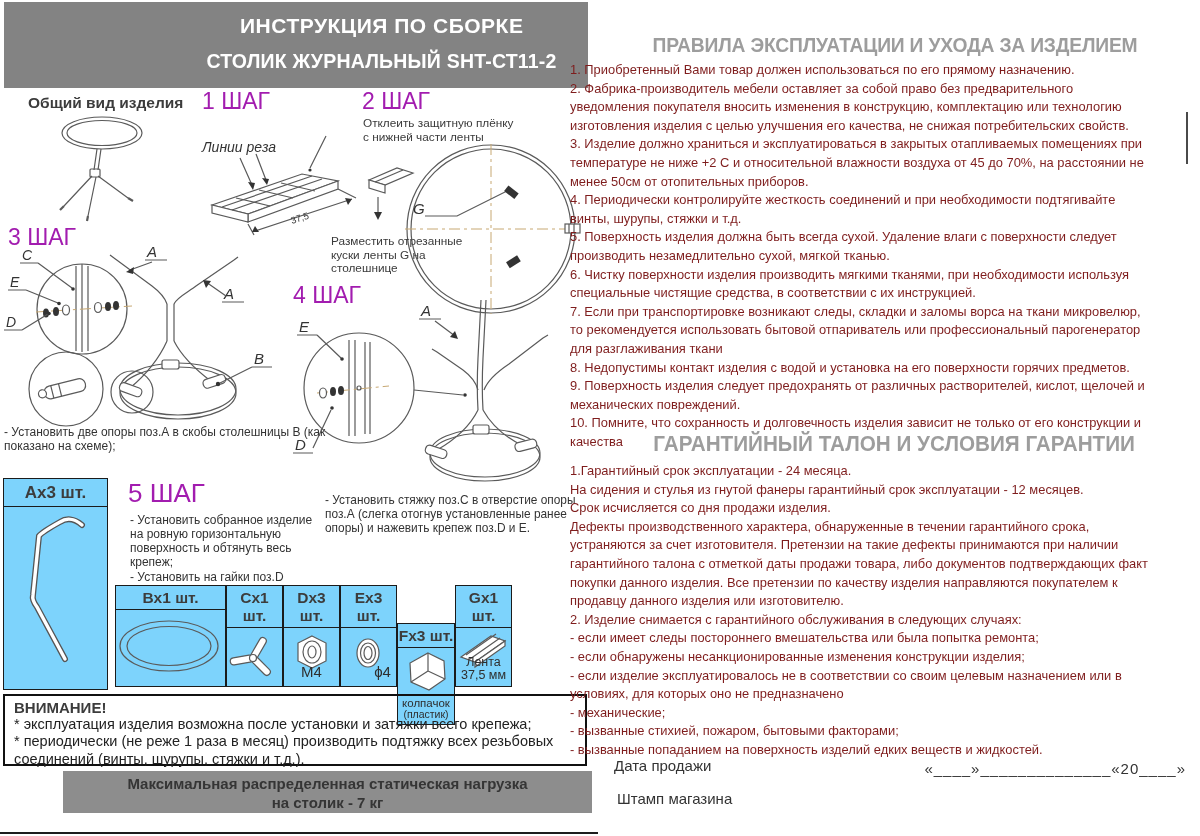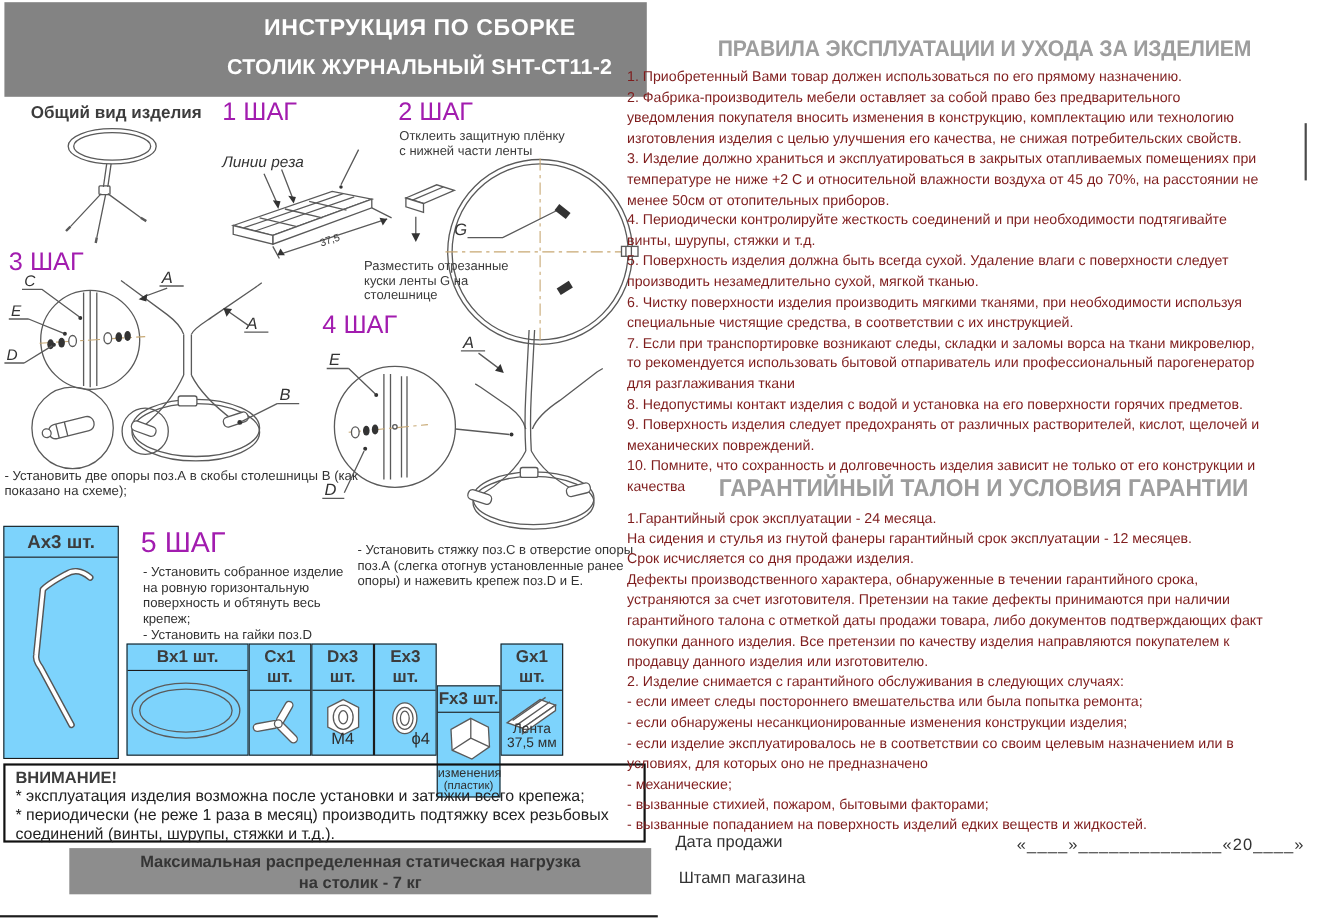--- a/index.html
+++ b/index.html
@@ -261,21 +261,21 @@
       <ellipse class="ln" cx="26" cy="23" rx="4" ry="6.5"></ellipse>
     </svg>
     <div class="pcap" style="bottom:6px;font-size:15px;padding-left:28px;">ϕ4</div>
   </div>
   <div class="abs pbox" style="left:397px;top:585px;width:58px;height:102px;margin-top:38px;">
     <div class="phead row">Fx3 шт.</div>
     <svg width="54" height="44" viewBox="0 0 54 44" style="margin:2px auto 0;">
       <polygon class="wt" points="29,3 45,11 46,29 30,40 12,32 11,13"></polygon>
       <path class="ln" d="M29,3 L29,21 M29,21 L46,29 M29,21 L12,32"></path>
     </svg>
-    <div class="pcap" style="bottom:15px;font-size:11.5px;">изменения</div>
+    <div class="pcap" style="bottom:15px;font-size:11.5px;">колпачок</div>
     <div class="pcap" style="bottom:4px;font-size:10.5px;">(пластик)</div>
   </div>
   <div class="abs pbox" style="left:455px;top:585px;width:57px;height:102px;">
     <div class="phead row">Gx1 шт.</div>
     <svg width="53" height="40" viewBox="0 0 53 40" style="margin:1px auto 0;">
       <polygon class="wt" points="4,28 34,7 48,12 18,33"></polygon>
       <polygon class="wt" points="18,33 48,12 48,17 18,38"></polygon>
       <path class="ln" d="M9,26 L39,5 M13,30 L43,9"></path>
     </svg>
     <div class="pcap" style="bottom:17px;font-size:12.5px;">Лента</div>

